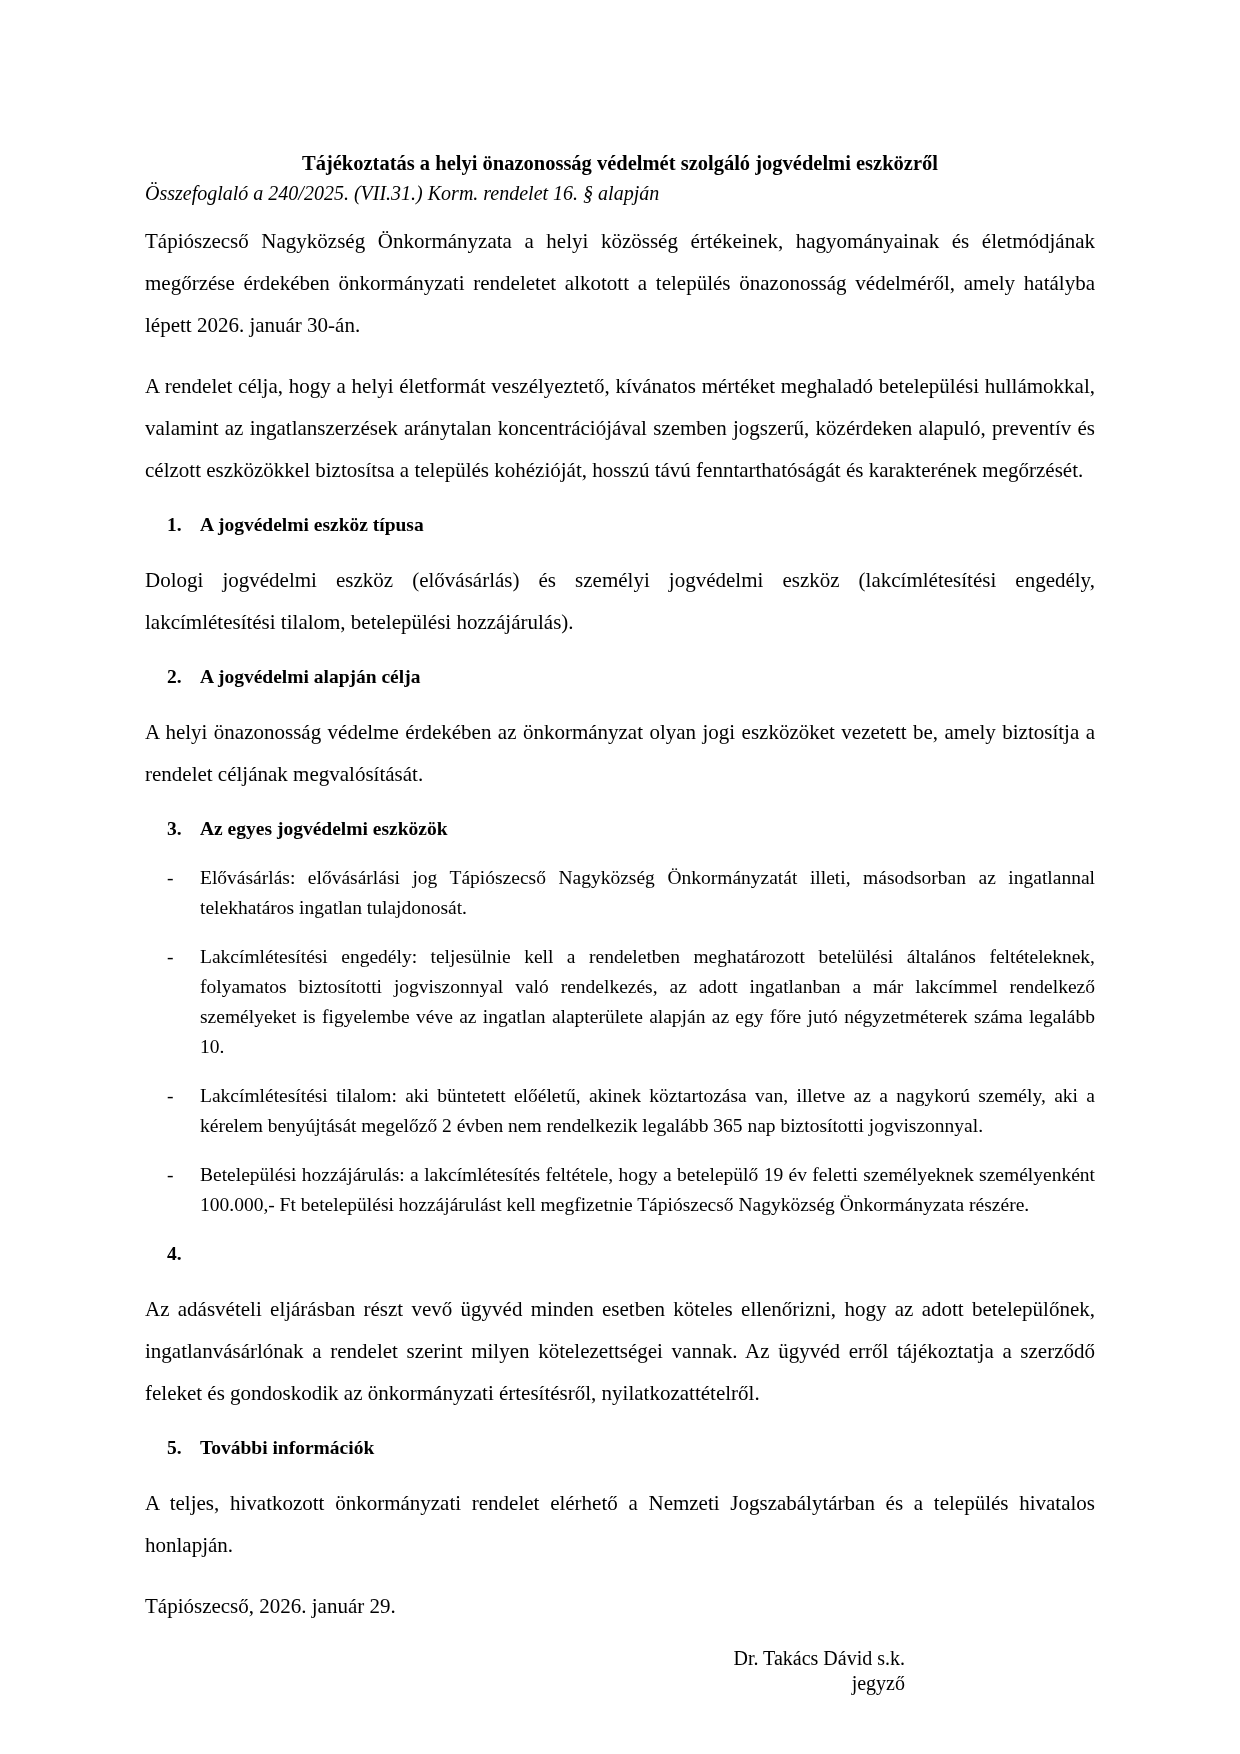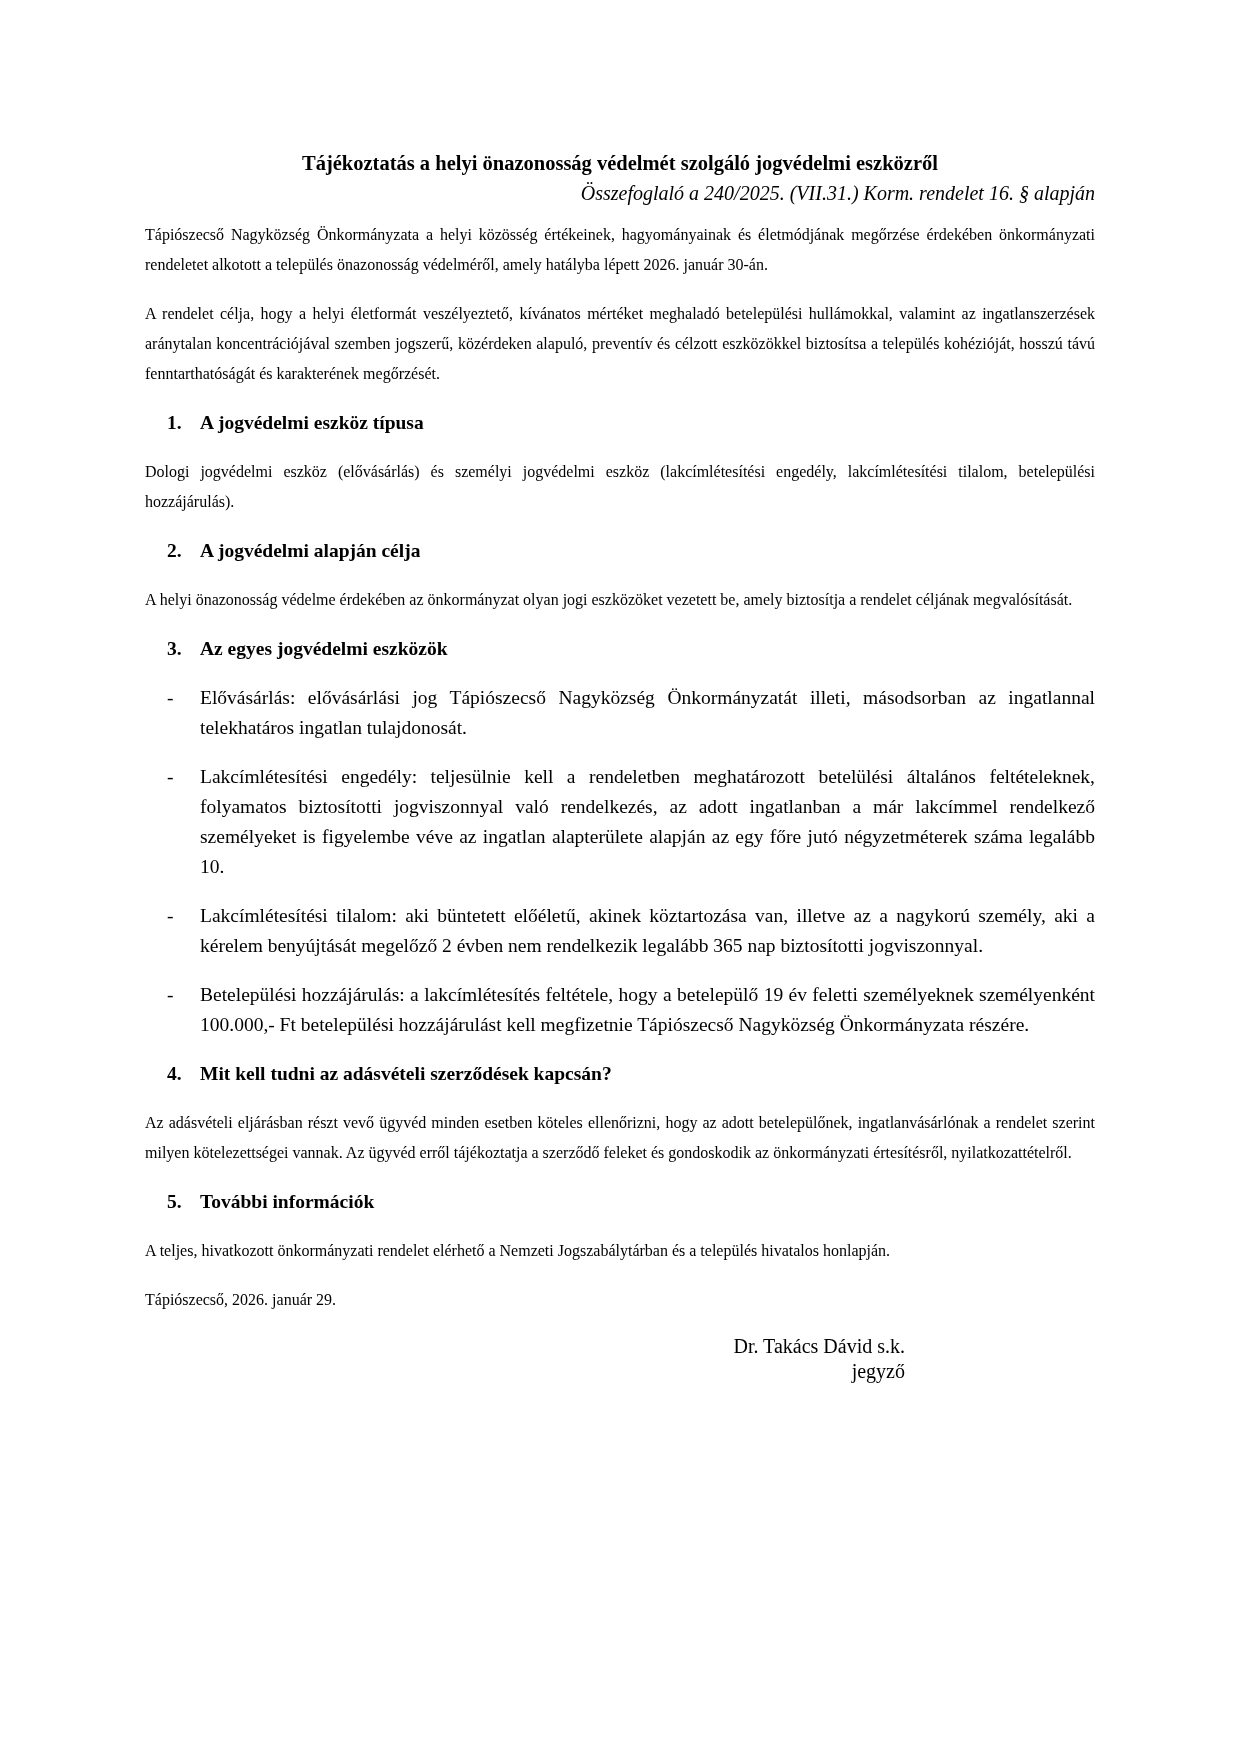--- a/index.html
+++ b/index.html
@@ -25,26 +25,26 @@
     margin: 0;
     font-size: 20.5px;
     line-height: 30px;
     font-weight: bold;
     text-align: center;
   }
   .subtitle {
     font-size: 20px;
     line-height: 30px;
     font-style: italic;
-    text-align: right;
+    text-align: left;
   }
   .para {
     margin: 19px 0 0 0;
-    font-size: 16px;
-    line-height: 30px;
+    font-size: 21px;
+    line-height: 42px;
     text-align: justify;
   }
   .para.first {
     margin-top: 12px;
   }
   .heading {
     margin: 19px 0 0 0;
     padding-left: 22px;
     font-size: 19.5px;
     line-height: 30px;
@@ -122,21 +122,20 @@
     <span class="b-marker">-</span>
     <span class="b-text">Lakcímlétesítési tilalom: aki büntetett előéletű, akinek köztartozása van, illetve az a nagykorú személy, aki a kérelem benyújtását megelőző 2 évben nem rendelkezik legalább 365 nap biztosítotti jogviszonnyal.</span>
   </div>
   <div class="bullet">
     <span class="b-marker">-</span>
     <span class="b-text">Betelepülési hozzájárulás: a lakcímlétesítés feltétele, hogy a betelepülő 19 év feletti személyeknek személyenként 100.000,- Ft betelepülési hozzájárulást kell megfizetnie Tápiószecső Nagyközség Önkormányzata részére.</span>
   </div>
 
   <div class="heading">
     <span class="h-num">4.</span>
-    <span class="h-text">Mit kell tudni az adásvételi szerződések kapcsán?</span>
   </div>
   <p class="para">Az adásvételi eljárásban részt vevő ügyvéd minden esetben köteles ellenőrizni, hogy az adott betelepülőnek, ingatlanvásárlónak a rendelet szerint milyen kötelezettségei vannak. Az ügyvéd erről tájékoztatja a szerződő feleket és gondoskodik az önkormányzati értesítésről, nyilatkozattételről.</p>
 
   <div class="heading">
     <span class="h-num">5.</span>
     <span class="h-text">További információk</span>
   </div>
   <p class="para">A teljes, hivatkozott önkormányzati rendelet elérhető a Nemzeti Jogszabálytárban és a település hivatalos honlapján.</p>
 
   <p class="para dateline">Tápiószecső, 2026. január 29.</p>

